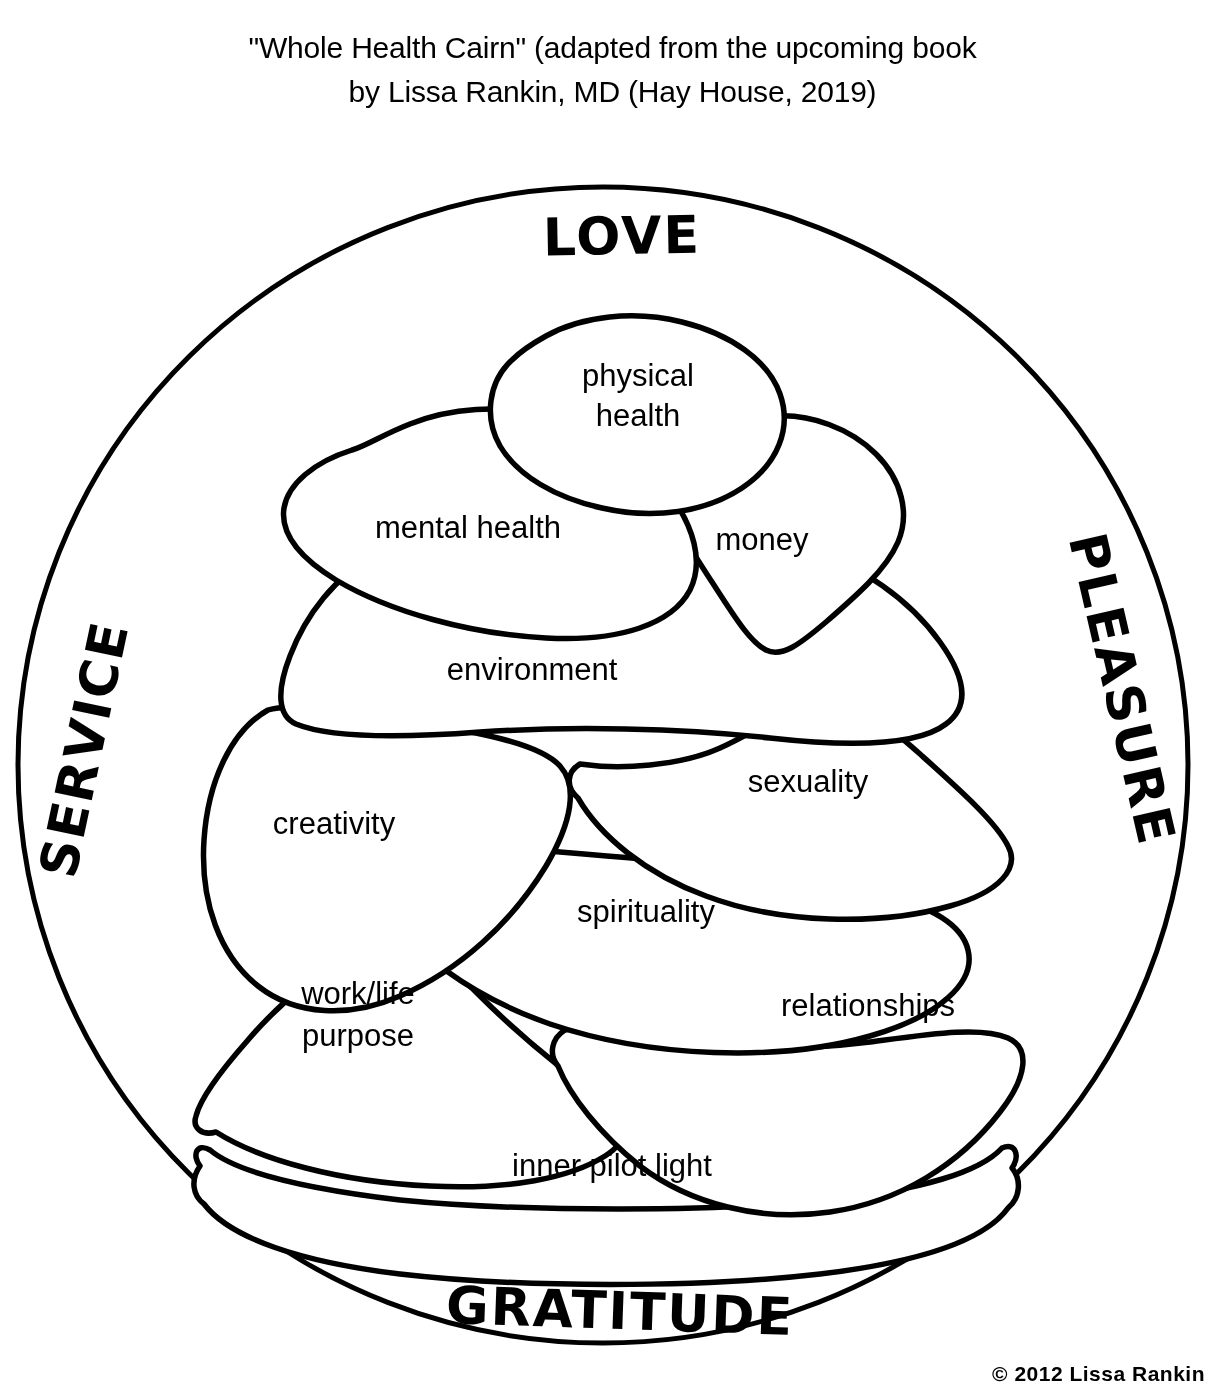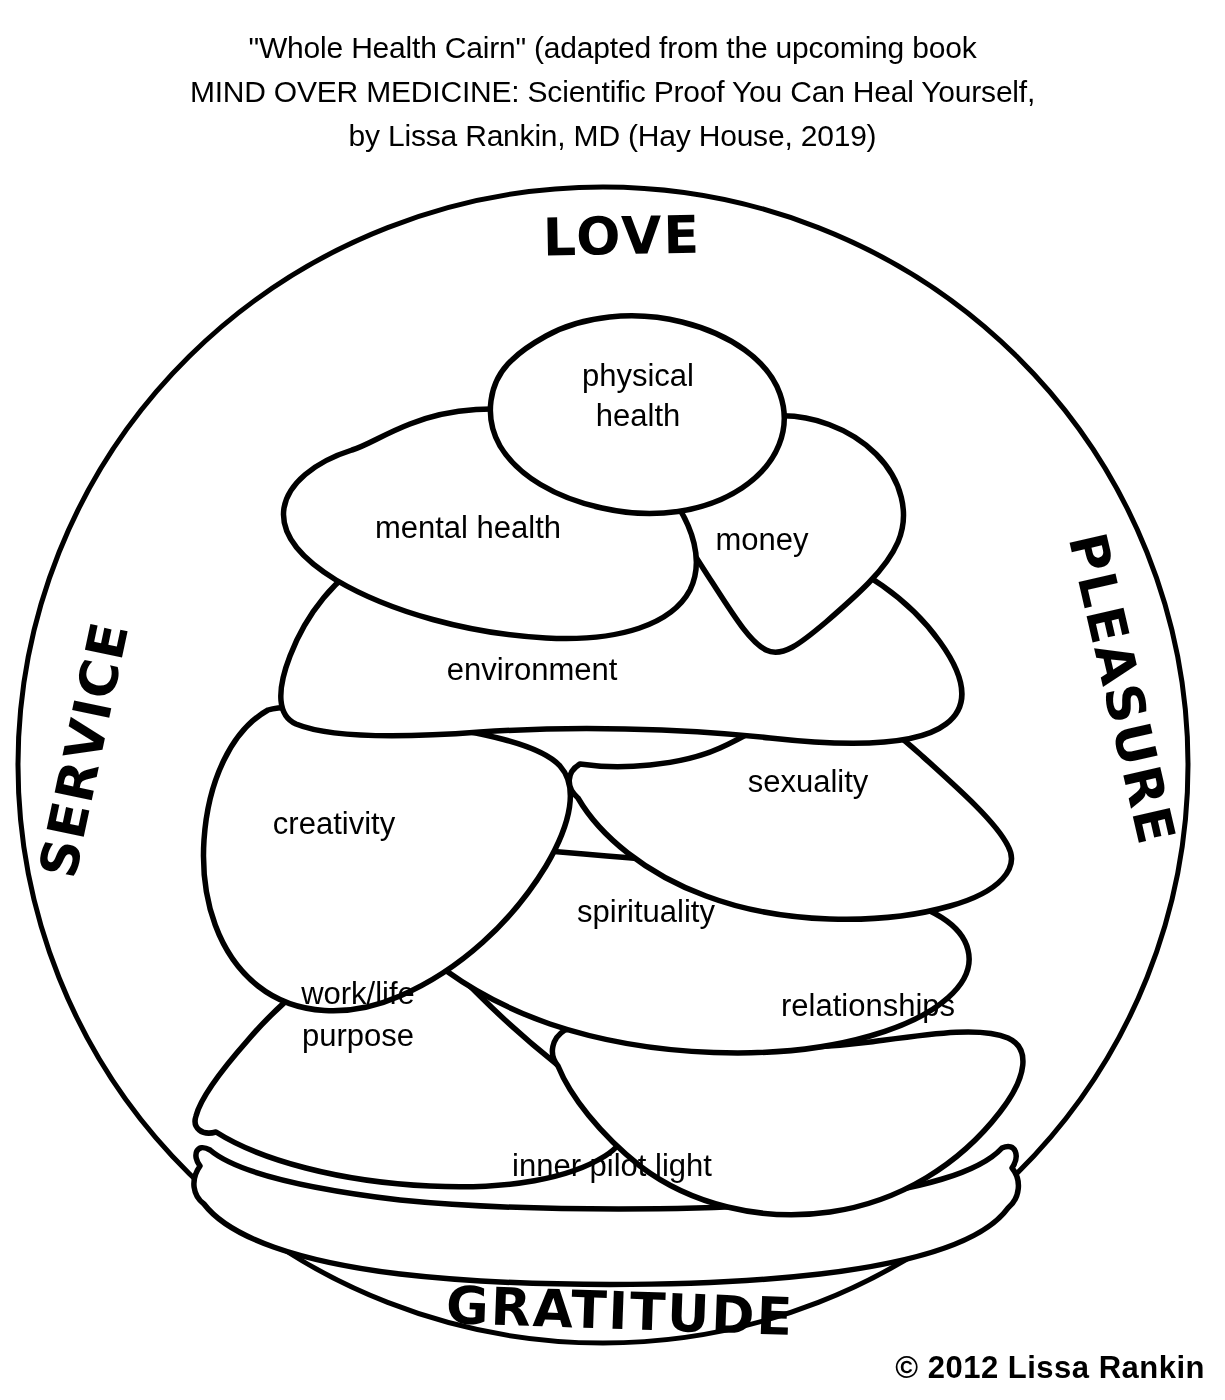--- a/index.html
+++ b/index.html
@@ -30,21 +30,21 @@
     font-size: 30px;
     line-height: 44px;
     letter-spacing: -0.2px;
     font-family: "Liberation Sans", sans-serif;
   }
   .title-line { display: block; white-space: pre; }
   .copyright {
     position: absolute;
     right: 20px;
     bottom: 14px;
-    font-size: 31px;
+    font-size: 21px;
     font-weight: bold;
     font-family: "Liberation Sans", sans-serif;
     letter-spacing: 0.5px;
   }
   svg#cairn {
     position: absolute;
     left: 0;
     top: 150px;
     width: 1225px;
     height: 1230px;
@@ -79,21 +79,20 @@
     letter-spacing: 2px;
   }
 </style>
 </head>
 <body>
 
 <div id="page">
 
   <div class="title-block">
     <span class="title-line">"Whole Health Cairn" (adapted from the upcoming book</span>
-    <span class="title-line">MIND OVER MEDICINE: Scientific Proof You Can Heal Yourself,</span>
     <span class="title-line">by Lissa Rankin, MD (Hay House, 2019)</span>
   </div>
 
   <svg id="cairn" viewBox="0 0 1225 1230" xmlns="http://www.w3.org/2000/svg">
 
     <ellipse class="ring" cx="603" cy="615" rx="585" ry="578"></ellipse>
 
     <path class="stone" d="M 210 1000
          C 196 992, 192 1006, 200 1016
          C 190 1030, 193 1046, 204 1054

